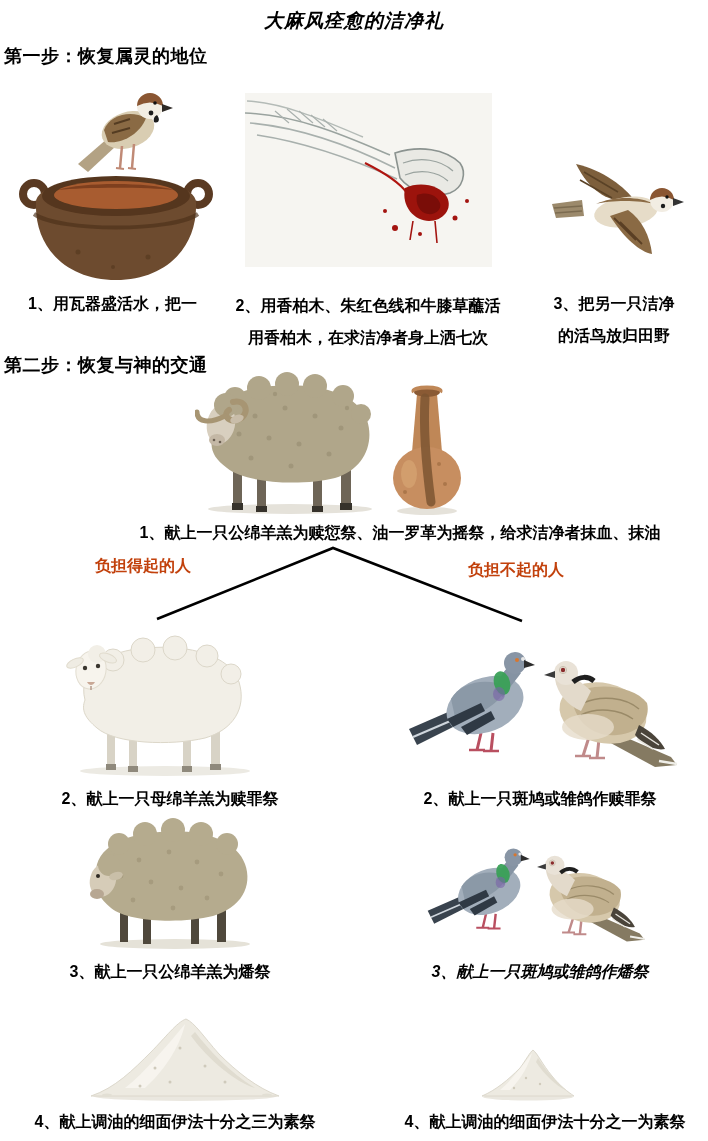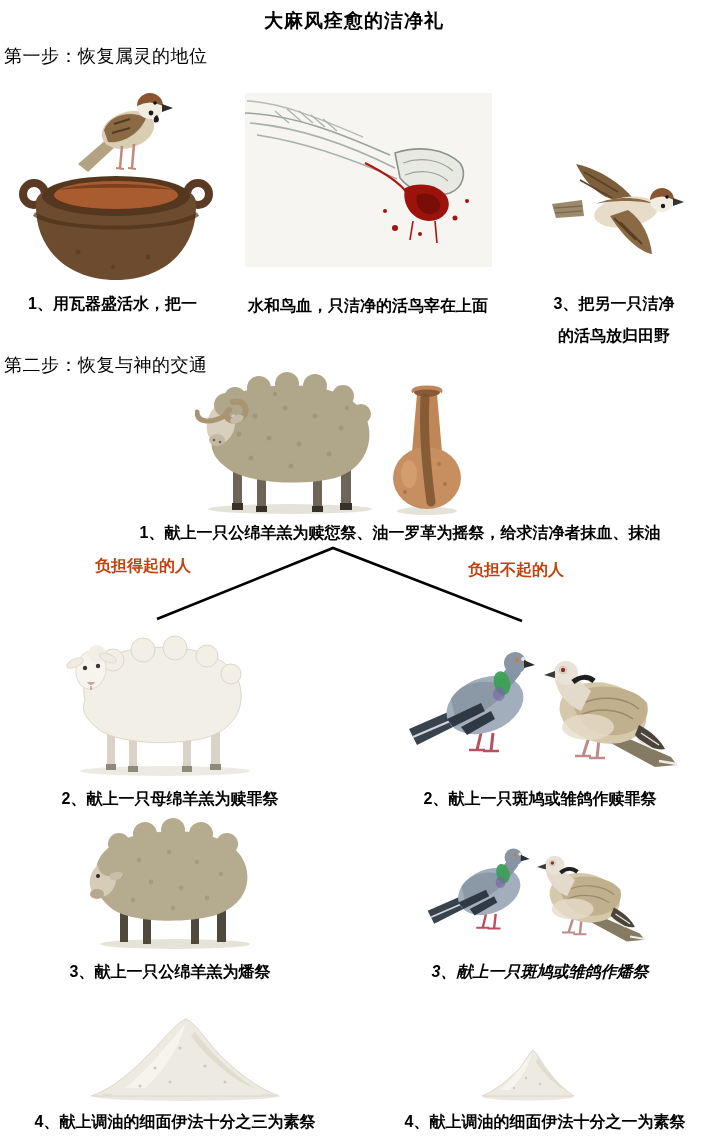--- a/index.html
+++ b/index.html
@@ -2,22 +2,22 @@
 <html><head>
 <meta charset="utf-8">
 <style>
   html,body{margin:0;padding:0;}
   body{
     width:708px;height:1141px;position:relative;background:#ffffff;
     font-family:"Liberation Sans","DejaVu Sans",sans-serif;
     color:#000;overflow:hidden;
   }
   .abs{position:absolute;}
-  .title{top:8px;left:0;width:708px;text-align:center;font-size:19px;font-weight:bold;letter-spacing:1px;}
-  .step-heading{font-size:18px;font-weight:normal;letter-spacing:.5px;}
+  .title{top:8px;left:0;width:708px;text-align:center;font-size:19px;font-weight:bold;letter-spacing:1px;font-style:italic;}
+  .step-heading{font-size:18px;font-weight:bold;letter-spacing:.5px;}
   .caption{font-size:16px;font-weight:bold;line-height:32px;text-align:center;}
   .caption span{display:block;}
   .branch-label{font-size:16px;font-weight:bold;color:#c2410c;}
   svg{display:block;}
 </style>
 </head>
 <body>
 
 <div class="abs title">大麻风痊愈的洁净礼</div>
 
@@ -93,21 +93,22 @@
   <circle cx="119" cy="37" r="1.7" fill="#111"></circle>
   <polygon points="125,38 136,42 125,46" fill="#333"></polygon>
   <circle cx="115" cy="46" r="2.2" fill="#1c1c1c"></circle>
 </svg>
 </div>
 
 <div class="abs caption" style="left:0;top:288px;width:225px;">
   <span>1、用瓦器盛活水，把一</span>
 </div>
 <div class="abs caption" style="left:222px;top:290px;width:292px;">
-  <span>水和鸟血，只洁净的活鸟宰在上面</span>
+  <span>2、用香柏木、朱红色线和牛膝草蘸活</span>
+  <span>用香柏木，在求洁净者身上洒七次</span>
 </div>
 <div class="abs caption" style="left:528px;top:288px;width:172px;">
   <span>3、把另一只洁净</span>
   <span>的活鸟放归田野</span>
 </div>
 
 <div class="abs step-heading" style="left:4px;top:353px;">第二步：恢复与神的交通</div>
 
 <div class="abs" style="left:195px;top:372px;">
 <svg width="270" height="145" viewBox="0 0 270 145">

